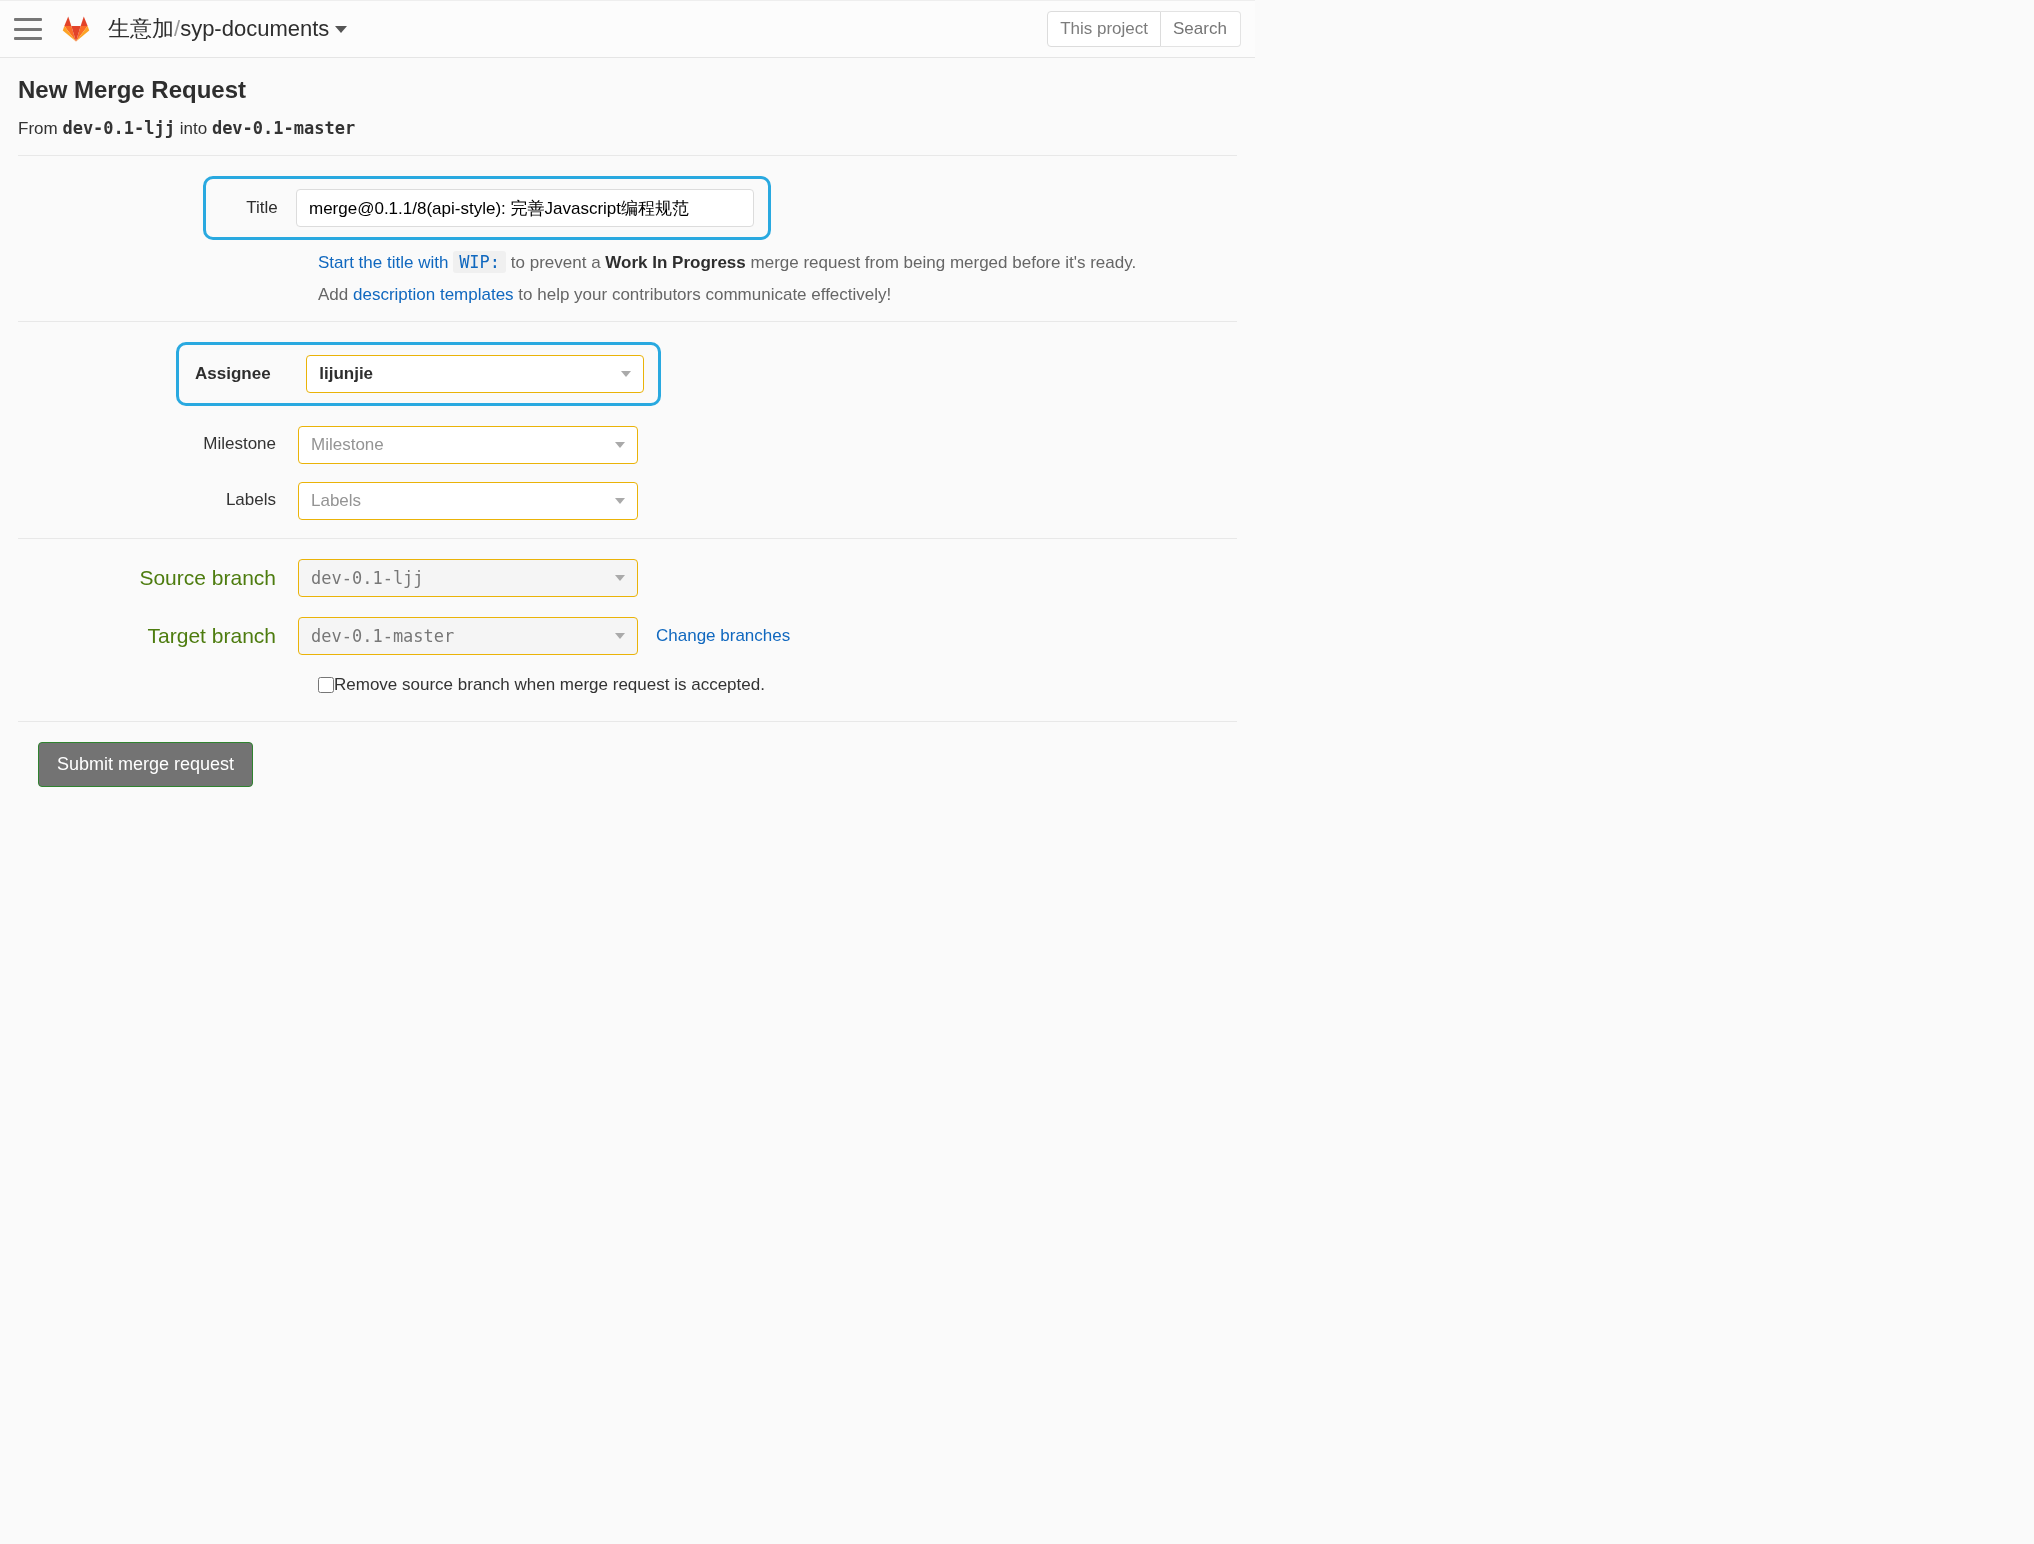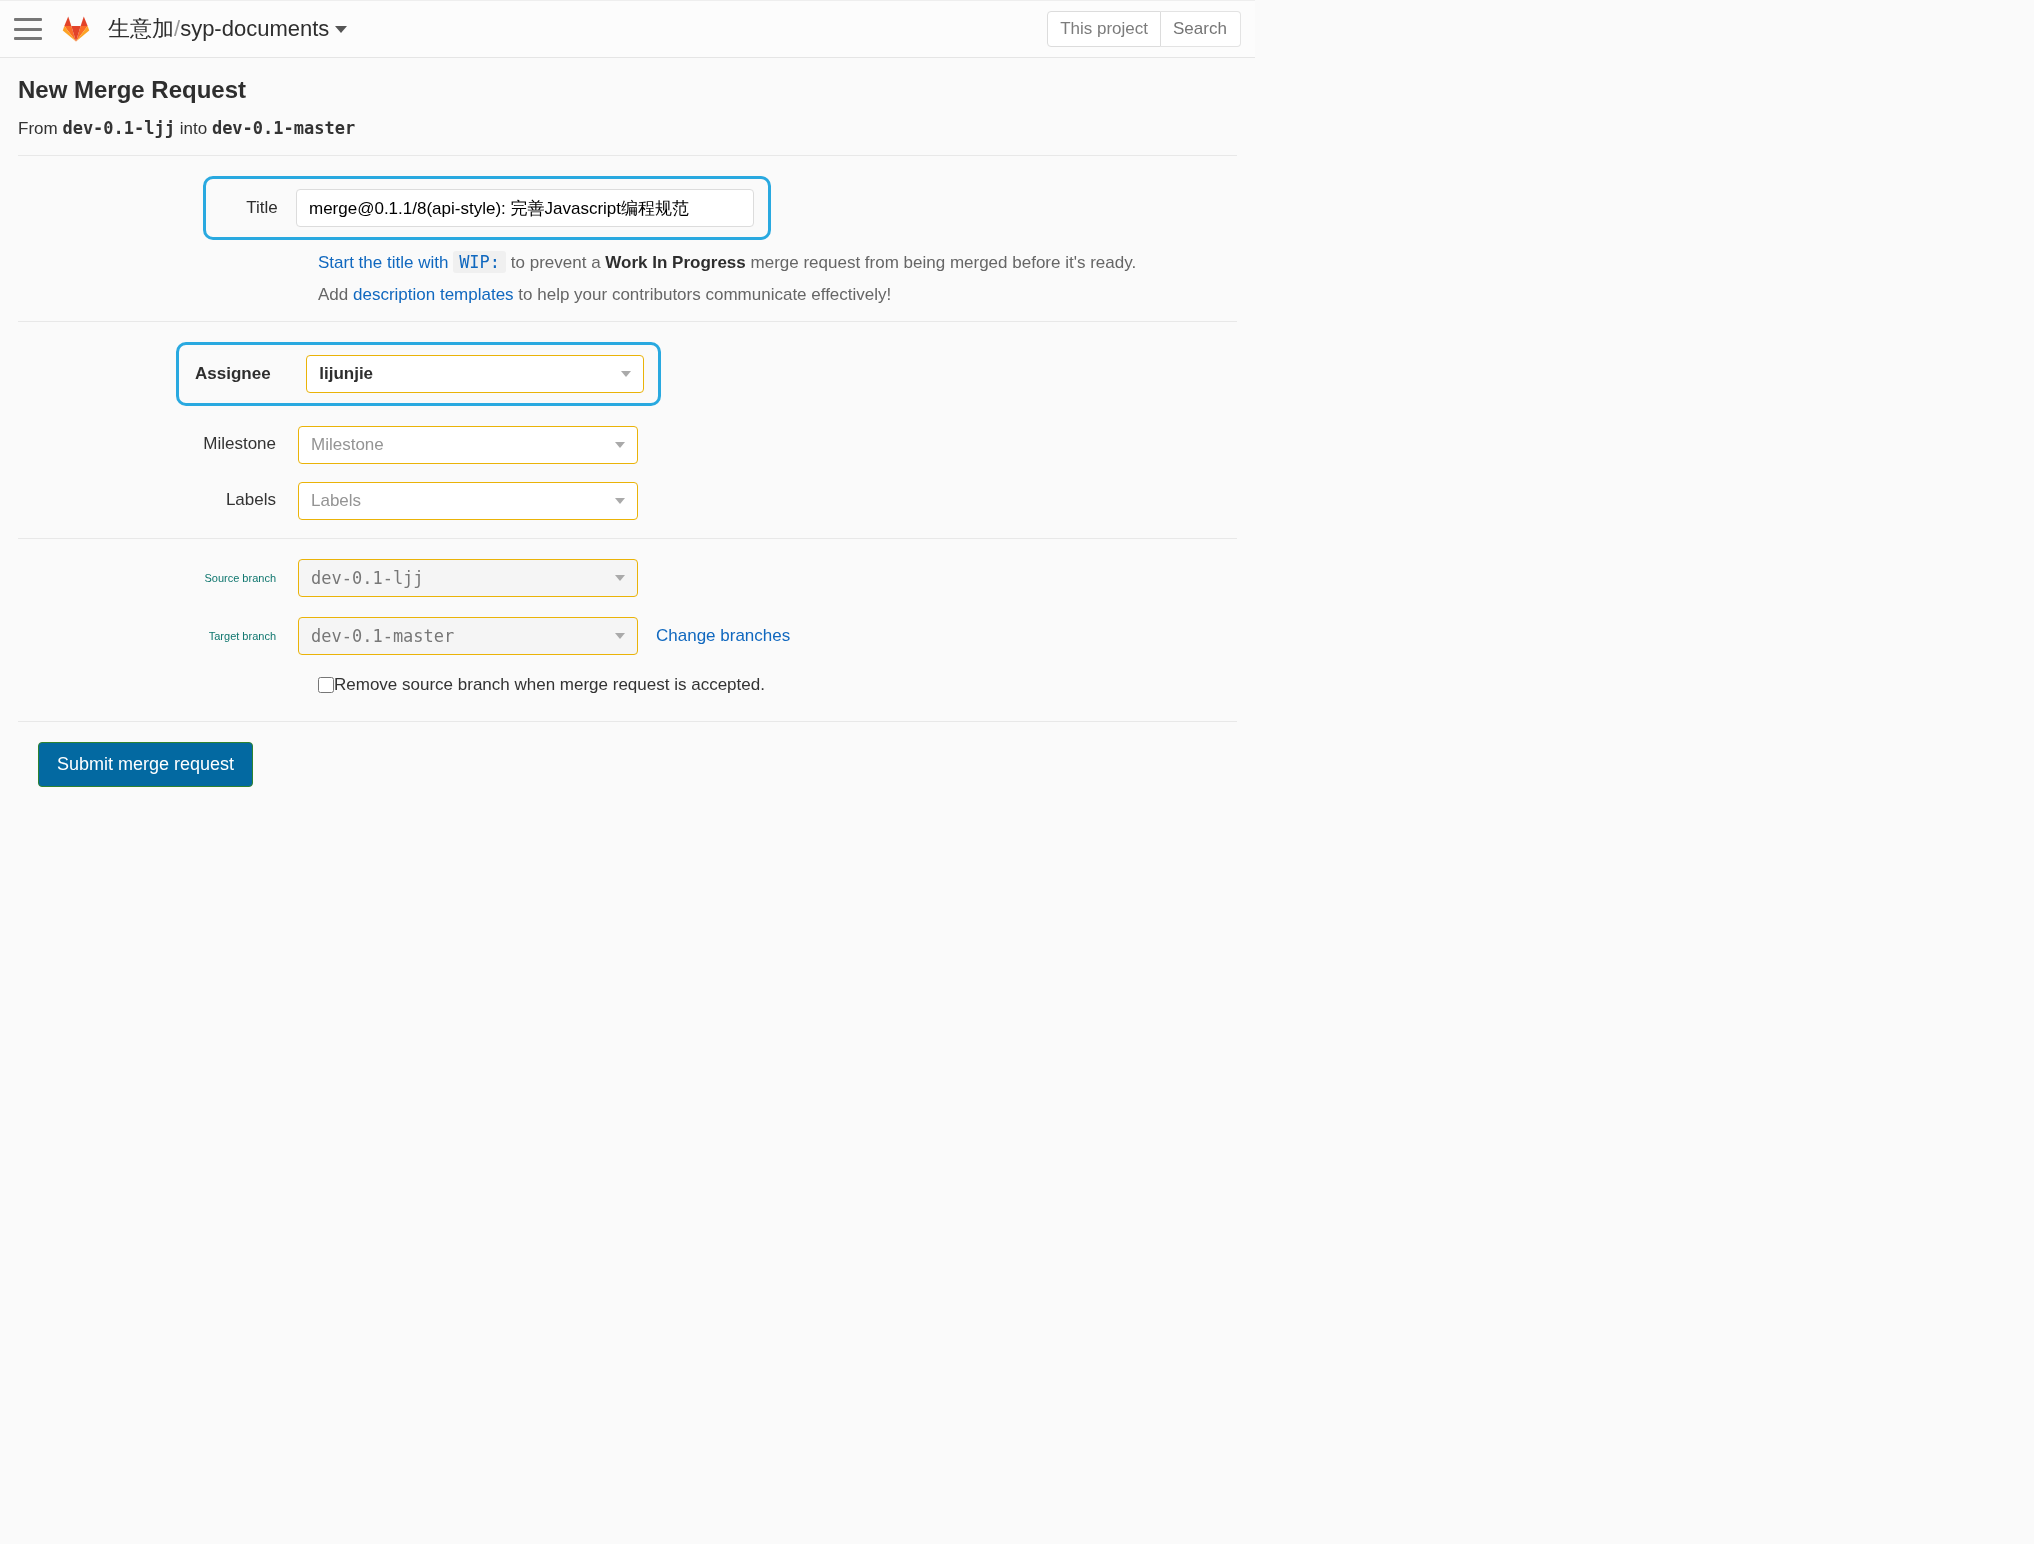--- a/index.html
+++ b/index.html
@@ -157,34 +157,34 @@
   color: #1068bf;
 }
 
 .branch-row {
   display: flex;
   align-items: center;
   margin-bottom: 20px;
 }
 .branch-row .label {
   width: 280px; text-align: right; padding-right: 22px;
-  font-size: 11px; color: #0f766e;
+  font-size: 21px; color: #4d7c0f;
 }
 .change-link { color: #1068bf; font-size: 17px; text-decoration: none; margin-left: 18px; }
 
 .checkbox-row {
   margin-left: 300px;
   display: flex; align-items: center; 
   font-size: 17px; color: #333;
   margin-bottom: 26px;
 }
 .checkbox-row input { width: 16px; height: 16px; }
 
 .submit-btn {
-  background: #0369a1;
+  background: #737373;
   border: 1px solid #2f832f;
   color: #fff;
   font-size: 18px;
   padding: 11px 18px;
   border-radius: 4px;
   margin-left: 20px;
   cursor: pointer;
 }
 </style>
 </head>

